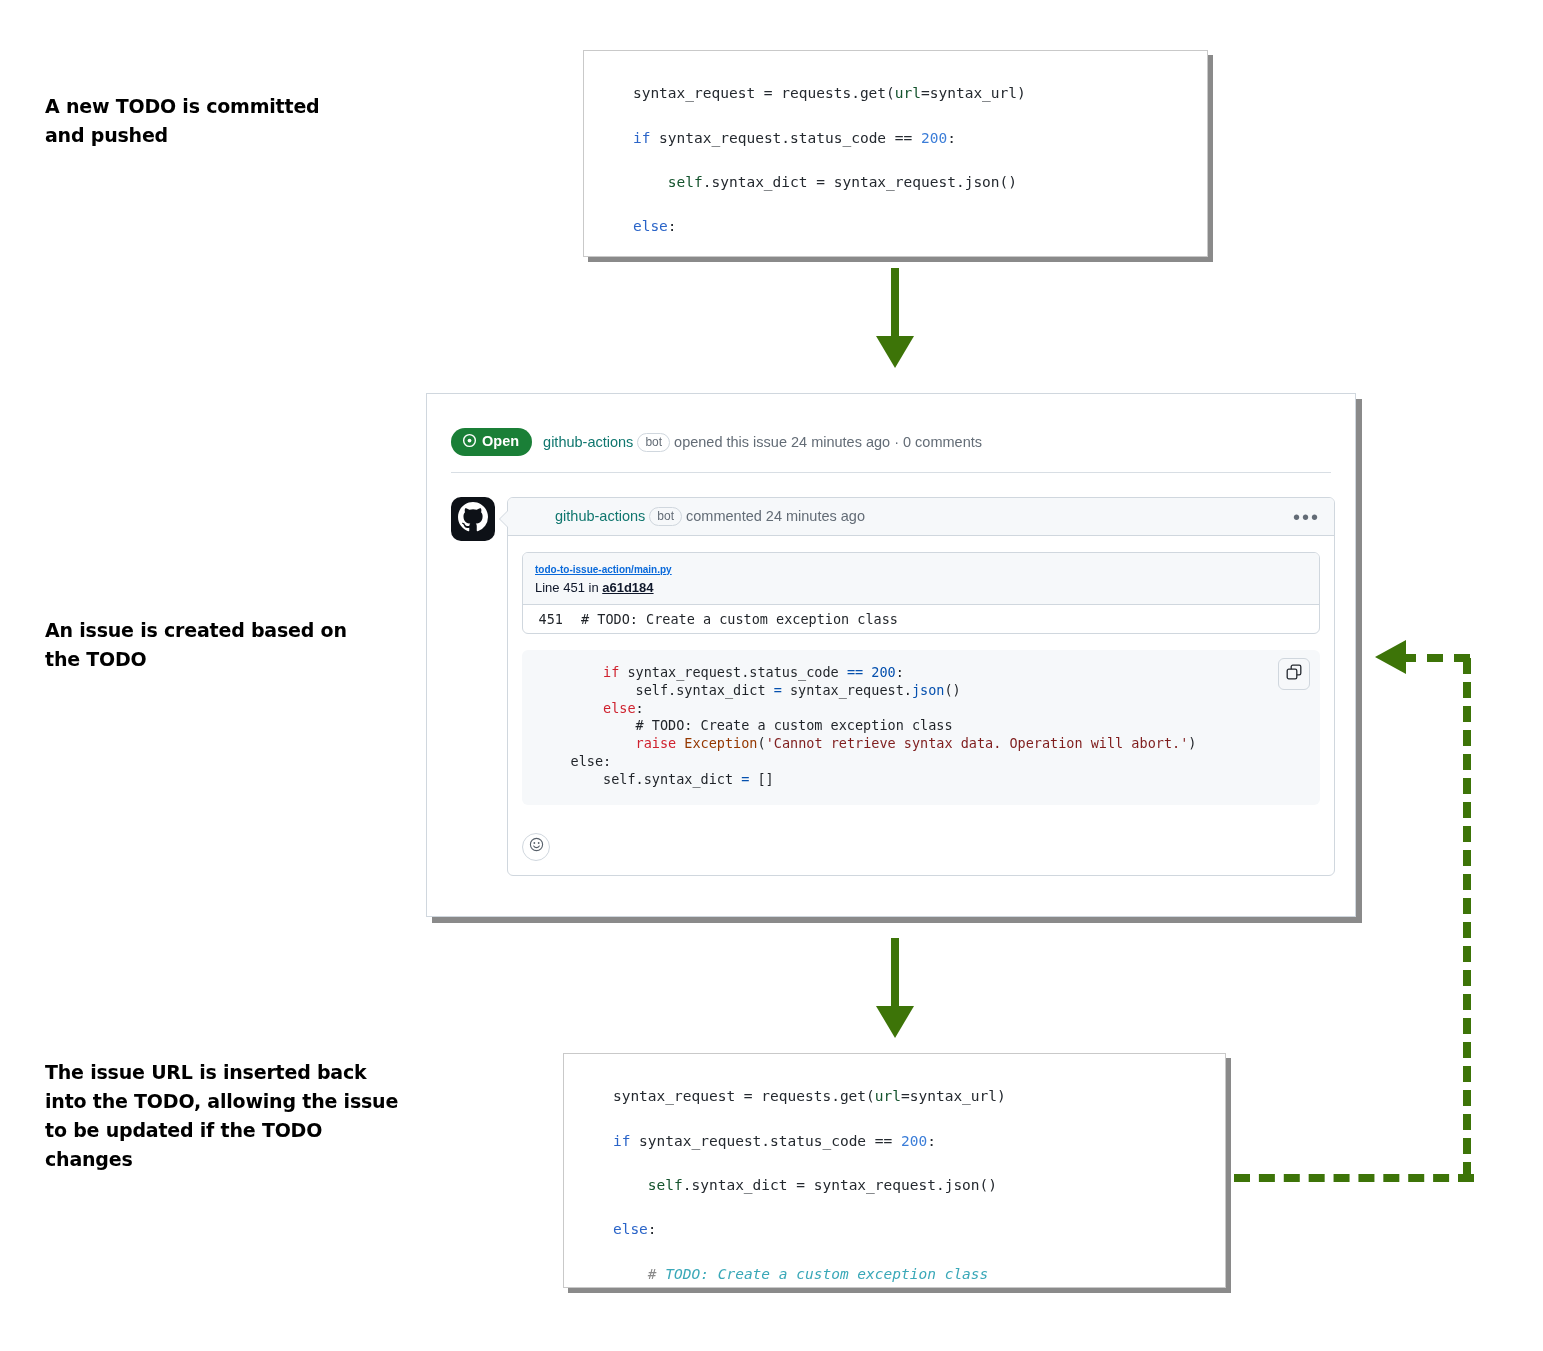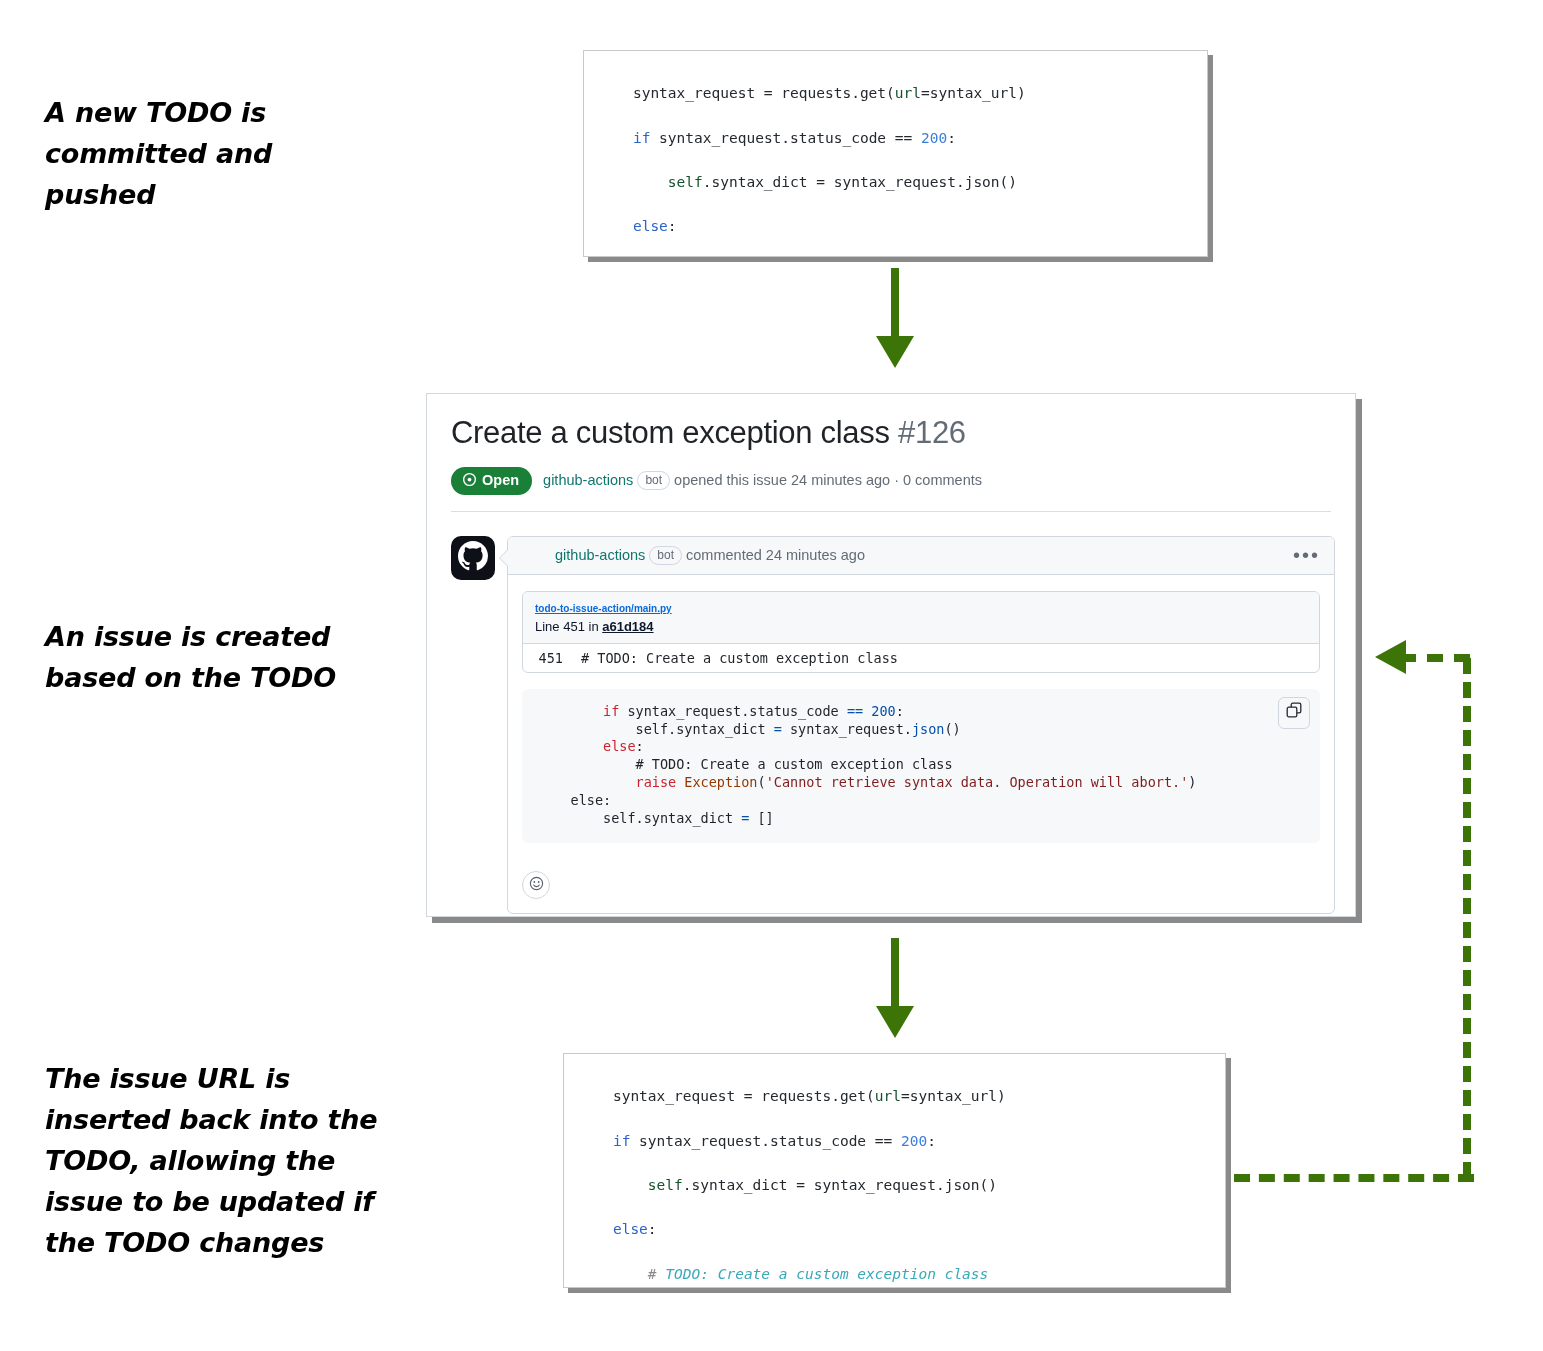--- a/index.html
+++ b/index.html
@@ -11,23 +11,22 @@
     width: 1543px; height: 1351px;
     position: relative;
     font-family: "Liberation Sans", sans-serif;
     overflow: hidden;
   }
 
   
   .caption {
     position: absolute;
     font-family: "DejaVu Sans", sans-serif;
-    font-style: italic;
     font-weight: bold;
-    font-size: 27px;
+    font-size: 19px;
     line-height: 1.52;
     color: #000000;
     letter-spacing: -0.2px;
   }
   #caption-1 { left: 45px; top: 92px;  width: 300px; }
   #caption-2 { left: 45px; top: 616px; width: 340px; }
   #caption-3 { left: 45px; top: 1058px; width: 360px; }
 
   
   .codebox {
@@ -262,21 +261,20 @@
 </div>
 
 <div class="arrow-v" id="arrow-1">
   <div class="arrow-shaft-v"></div>
   <div class="arrow-head-down"></div>
 </div>
 
 <div id="issue-card">
 
   <div id="issue-header">
-    <div id="issue-title"><span>Create a custom exception class</span> <span id="issue-number">#126</span></div>
 
     <div id="issue-meta-row">
       <span id="state-badge">
         <span>
           <svg width="15" height="15" viewBox="0 0 16 16" aria-hidden="true">
             <circle cx="8" cy="8" r="6.25" fill="none" stroke="#ffffff" stroke-width="1.5"></circle>
             <circle cx="8" cy="8" r="2" fill="#ffffff"></circle>
           </svg>
         </span>
         <span>Open</span>

